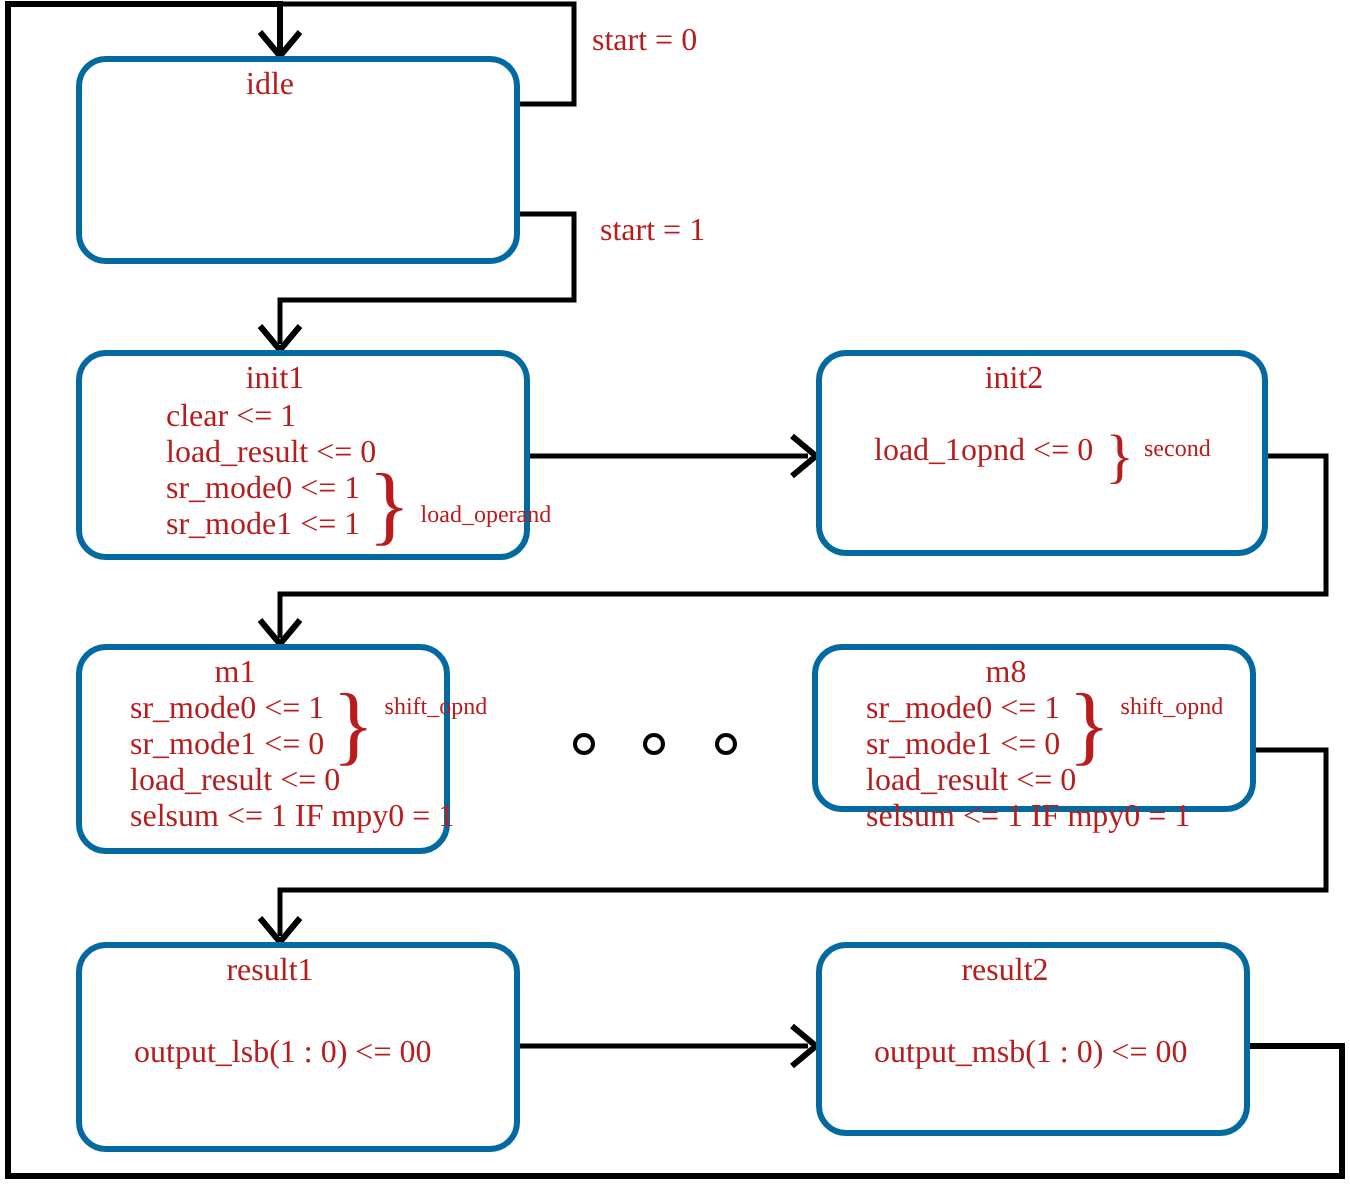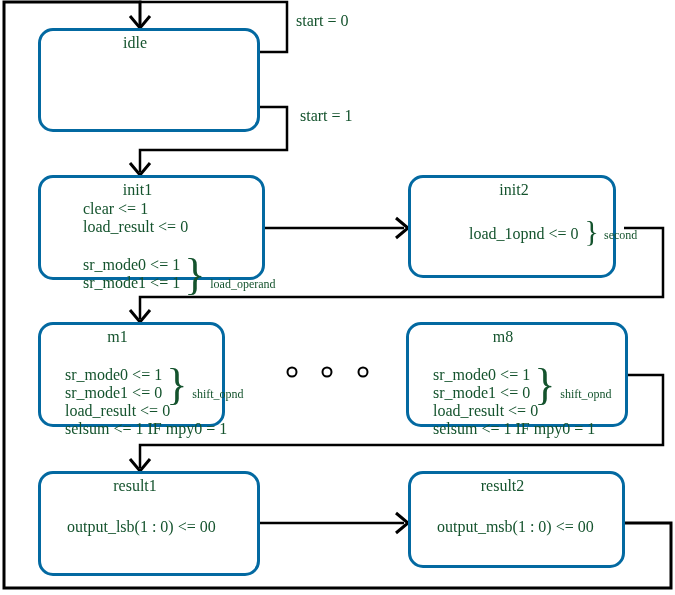--- a/index.html
+++ b/index.html
@@ -1,43 +1,43 @@
 <!DOCTYPE html>
 <html><head>
 <meta charset="utf-8">
 <style>
   html,body { margin:0; padding:0; background:#ffffff; }
   .canvas {
     position:relative; width:675px; height:595px; background:#ffffff;
-    color:#14532d; font-family:"Liberation Serif","DejaVu Serif",serif; overflow:hidden;
+    color:#b91c1c; font-family:"Liberation Serif","DejaVu Serif",serif; overflow:hidden;
   }
   .wires { position:absolute; left:0; top:0; }
   .state {
     position:absolute; box-sizing:border-box; background:#ffffff;
     border:3px solid #0369a1; border-radius:15px;
   }
   .title { font-size:16px; text-align:center; margin-top:3px; transform:translateX(-14px); }
   .body  { font-size:16px; }
   .action { line-height:18px; white-space:pre; }
-  .bgroup { display:flex; align-items:flex-end;margin-top:20px; }
+  .bgroup { display:flex; align-items:flex-start; }
   .brace { font-weight:400; }
   .brace.two { font-size:44px; line-height:34px; margin-left:4px; }
   .brace.one { font-size:30px; line-height:24px; margin-left:6px; }
   .blabel { font-size:12px; margin-left:5px; white-space:pre; }
   .blabel.low { margin-top:14px; }
   .tlabel { position:absolute; font-size:16px; line-height:19px; white-space:pre; }
 
   #idle    { left:38px;  top:28px;  width:222px; height:104px; }
   #idle .body    { margin-top:25px; padding-left:12px; }
   #init1   { left:38px;  top:175px; width:227px; height:105px; }
   #init1 .body   { margin-top:1px;  padding-left:42px; }
-  #init2   { left:408px; top:175px; width:208px; height:103px;padding-left:32px; }
+  #init2   { left:408px; top:175px; width:226px; height:103px; }
   #init2 .body   { margin-top:18px; padding-left:26px; }
   #m1      { left:38px;  top:322px; width:187px; height:105px; }
-  #m8      { left:406px; top:322px; width:222px; height:105px; }
+  #m8      { left:406px; top:322px; width:222px; height:84px; }
   .mstate .body  { margin-top:0;    padding-left:24px; }
   #result1 { left:38px;  top:471px; width:222px; height:105px; }
   #result2 { left:408px; top:471px; width:217px; height:97px; }
   .rstate .body  { margin-top:23px; padding-left:26px; }
 
   #label-start0 { left:296px; top:11px; }
   #label-start1 { left:300px; top:106px; }
 </style>
 </head>
 <body>

